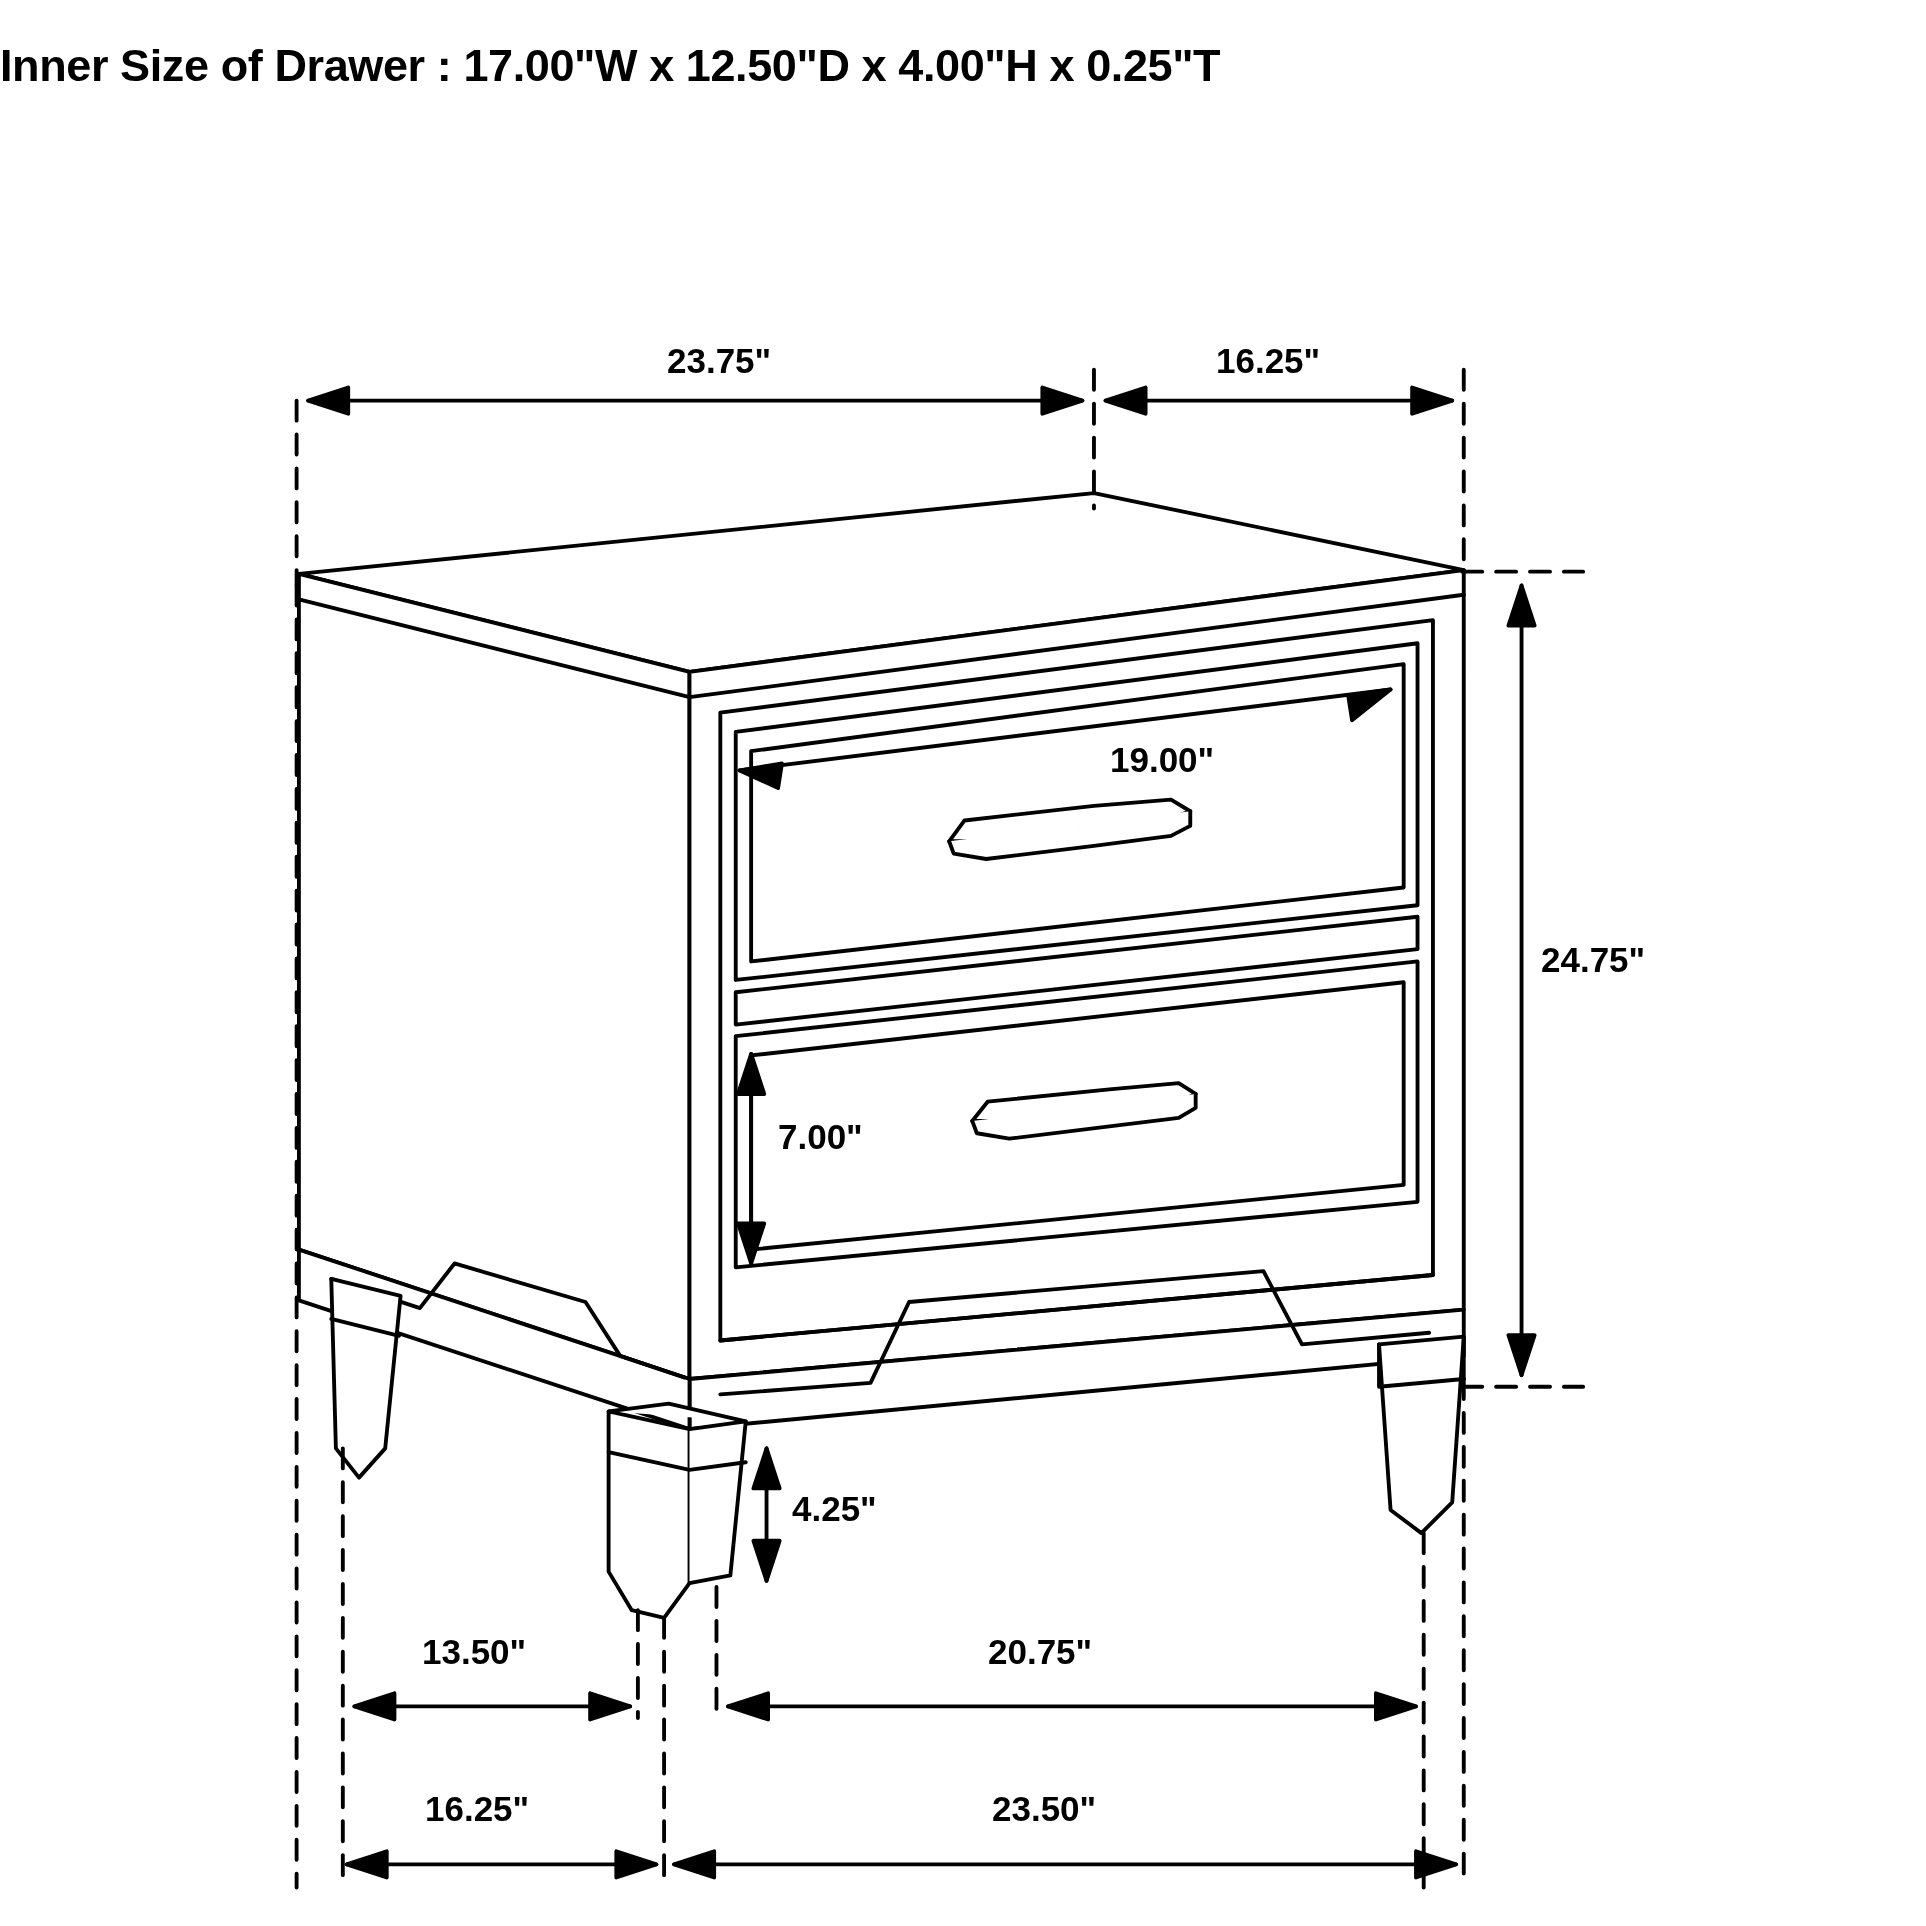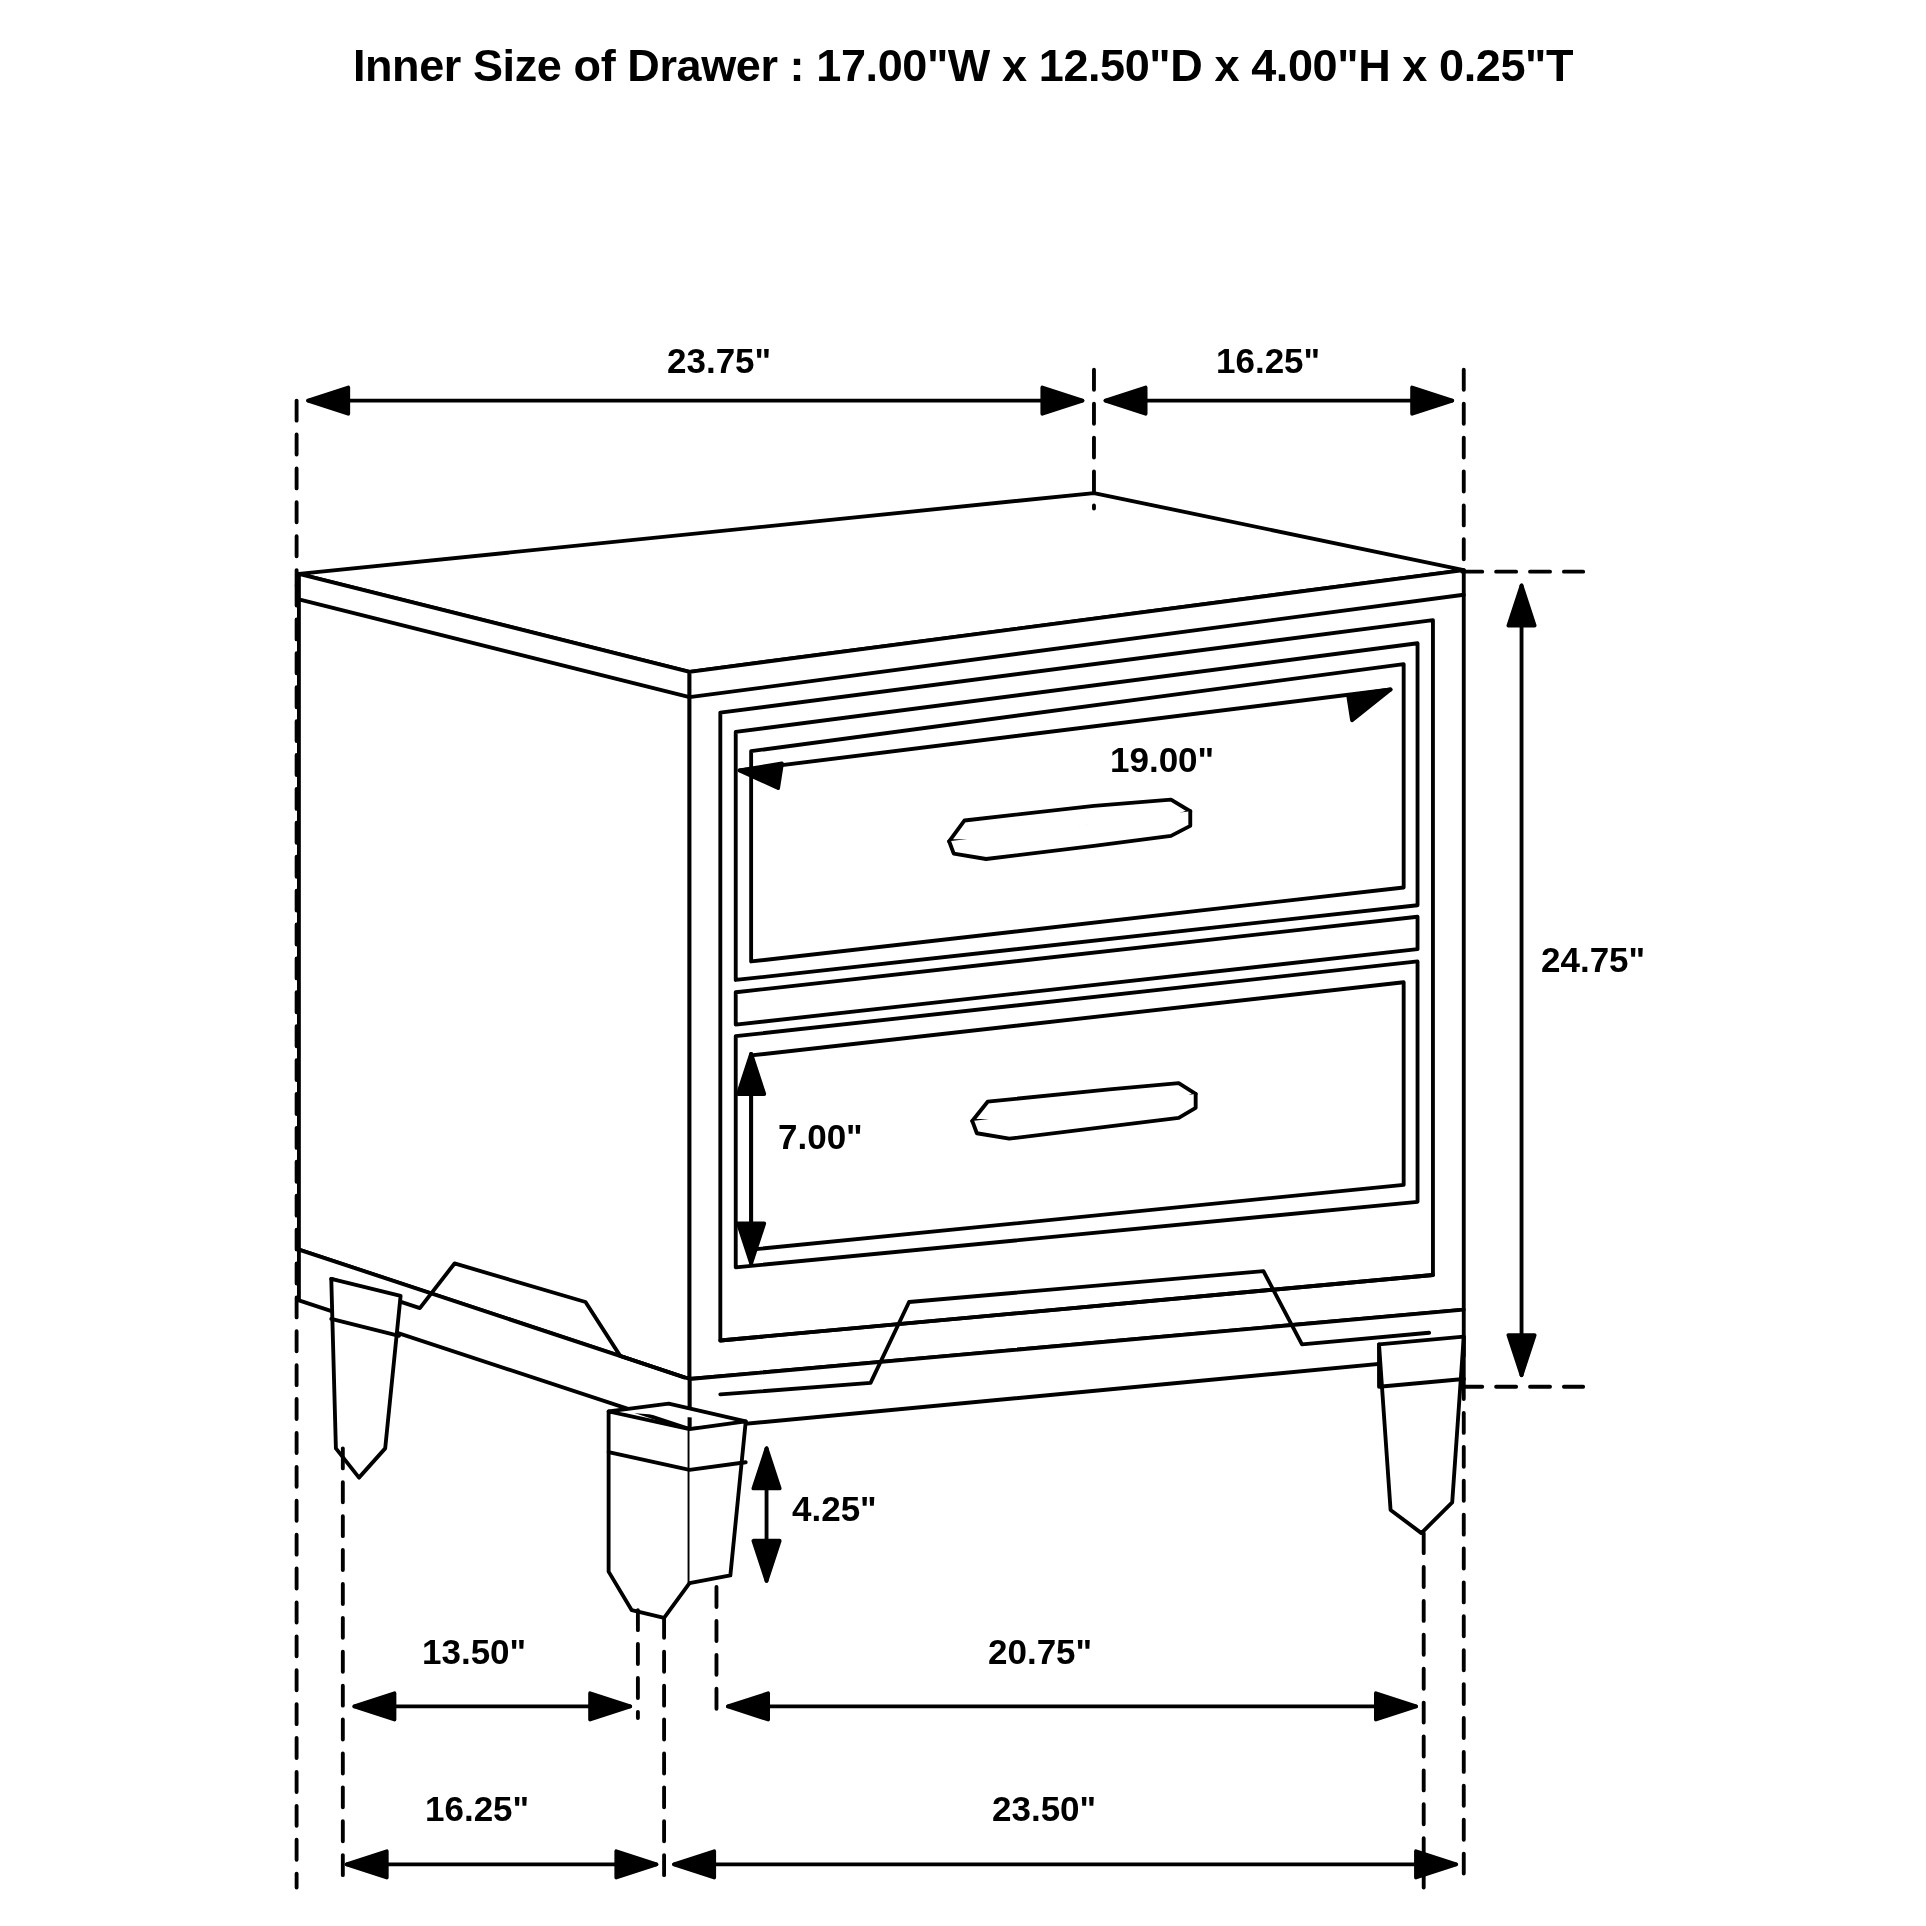--- a/index.html
+++ b/index.html
@@ -18,21 +18,21 @@
     position: absolute;
     left: 0; top: 0;
     width: 1926px;
     height: 1926px;
   }
   .title {
     position: absolute;
     top: 40px;
     left: 0;
     width: 1926px;
-    text-align: center;
+    text-align: left;
     font-size: 45px;
     font-weight: bold;
     color: #000;
     letter-spacing: -0.4px;
   }
   svg.dwg {
     position: absolute;
     left: 0; top: 0;
     width: 1926px;
     height: 1926px;

